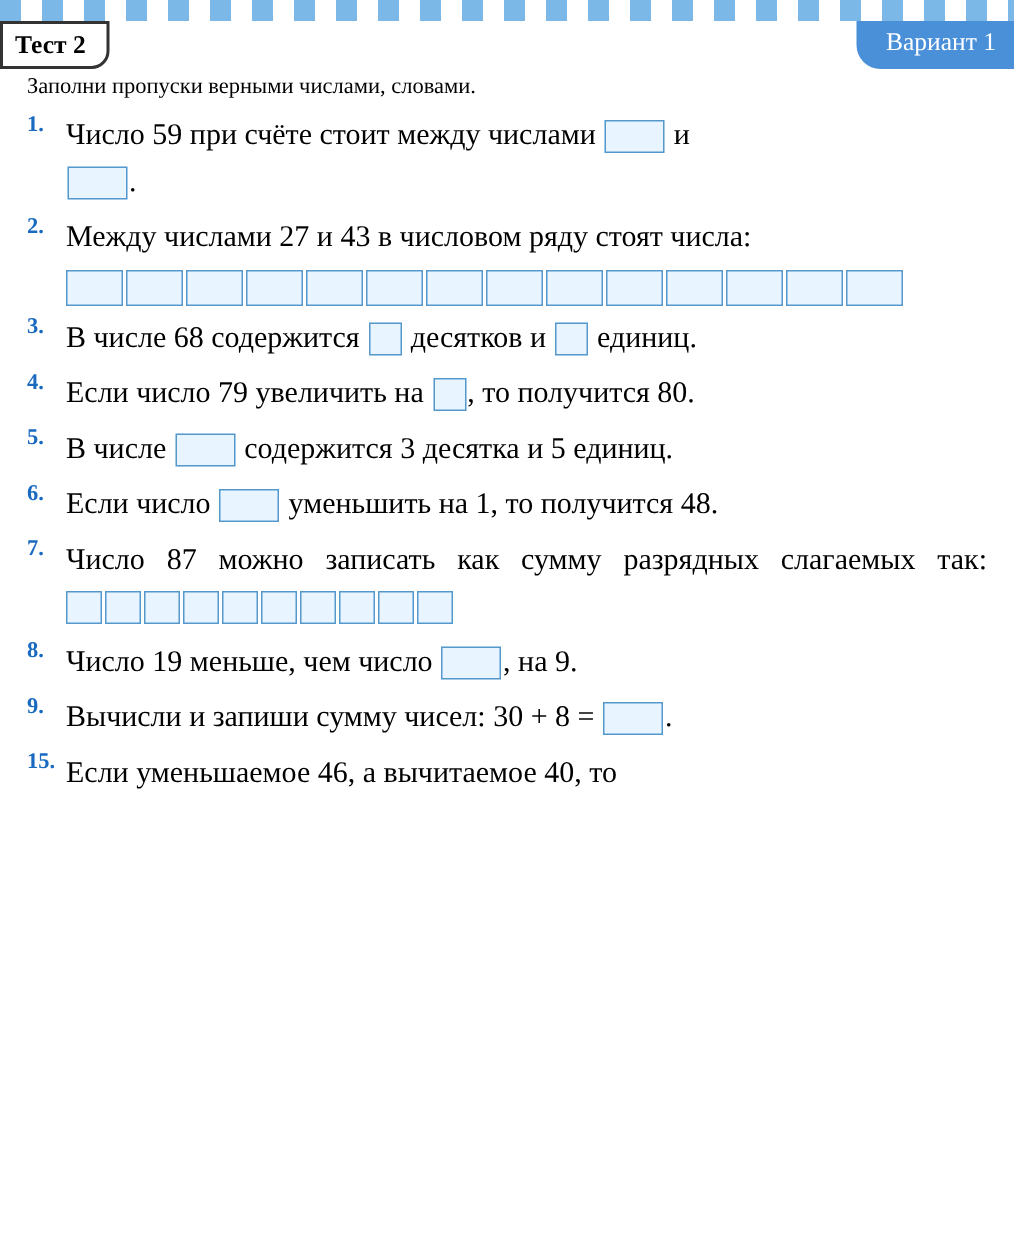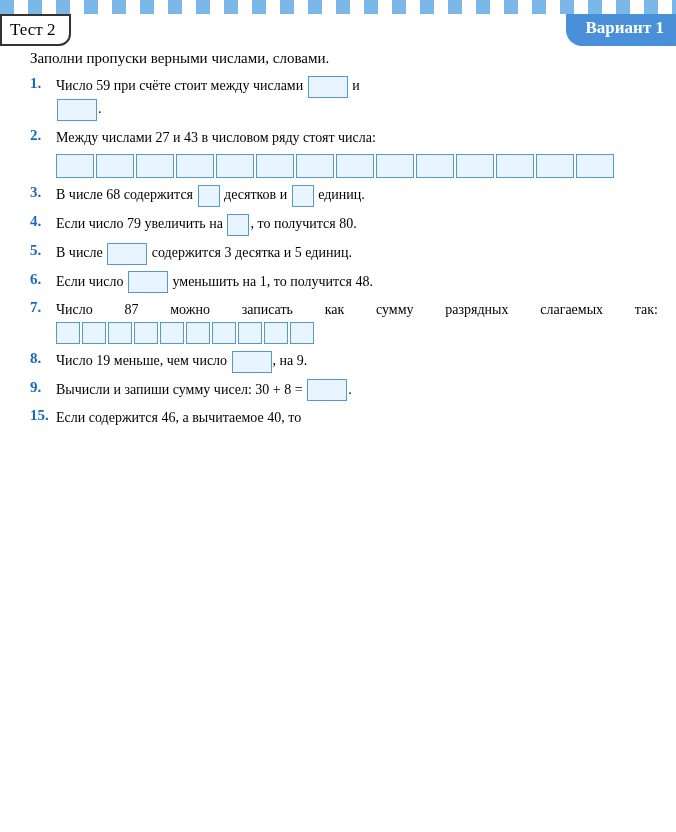--- a/index.html
+++ b/index.html
@@ -11,28 +11,28 @@
       min-height: 832px;
       position: relative;
       overflow: hidden;
     }
     .test-badge {
       background: #fff;
       border: 2px solid #333;
       border-radius: 0 0 12px 0;
       padding: 4px 14px 4px 8px;
       font-size: 17px;
-      font-weight: normal;
+      font-weight: bold;
       position: relative;
     }
     .variant-badge {
       background: #4a90d9;
       color: #fff;
       font-size: 17px;
-      font-weight: bold;
+      font-weight: normal;
       padding: 4px 12px 4px 20px;
       border-radius: 0 0 0 16px;
       position: relative;
     }
 
     
     .top-border {
       width: 100%;
       height: 14px;
       background-image: repeating-linear-gradient(
@@ -45,21 +45,20 @@
 
     .header-row {
       display: flex;
       justify-content: space-between;
       align-items: stretch;
     }
 
     
     .content {
       padding: 4px 18px 10px 18px;
-      margin-left: 12px;
     }
 
     .instruction {
       font-size: 15px;
       margin-bottom: 8px;
       text-align: justify;
     }
 
     .question {
       display: flex;
@@ -72,21 +71,21 @@
       min-width: 26px;
       font-weight: bold;
       color: #1a6abf;
       padding-top: 0;
     }
     .q-num sup {
       font-size: 10px;
     }
     .q-text {
       flex: 1;
-      font-size: 14px;
+      font-size: 20px;
       line-height: 1.55;
       font-family: Liberation Serif, serif;
     }
     .q-text p {
       text-align: justify;
     }
 
     
     .box {
       display: inline-block;
@@ -266,18 +265,18 @@
   <div class="question q-wrap">
     <span class="q-num blue-num">9.</span>
     <span class="q-text">
       Вычисли и запиши сумму чисел: 30 + 8 = <span class="box2"></span>.
     </span>
   </div>
 
   <div class="question q-wrap">
     <span class="q-num blue-num">15.</span>
     <span class="q-text">
-      <p>Если содержится 46, а вычитаемое 40, то</p>
+      <p>Если уменьшаемое 46, а вычитаемое 40, то</p>
     </span>
   </div>
 
 
 </div>
 
 </body></html>

